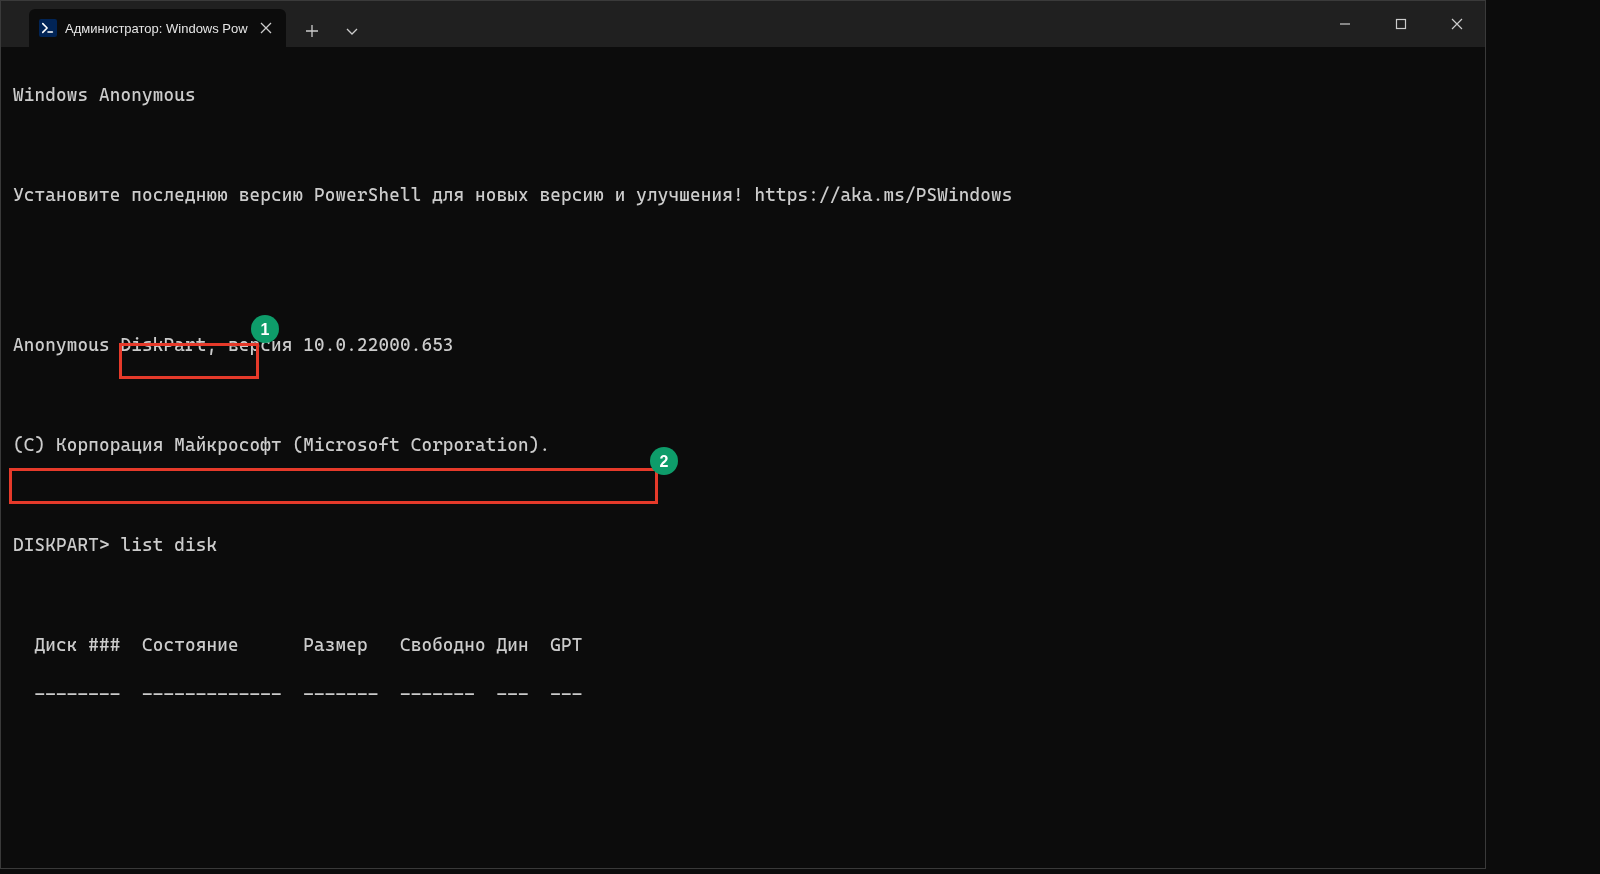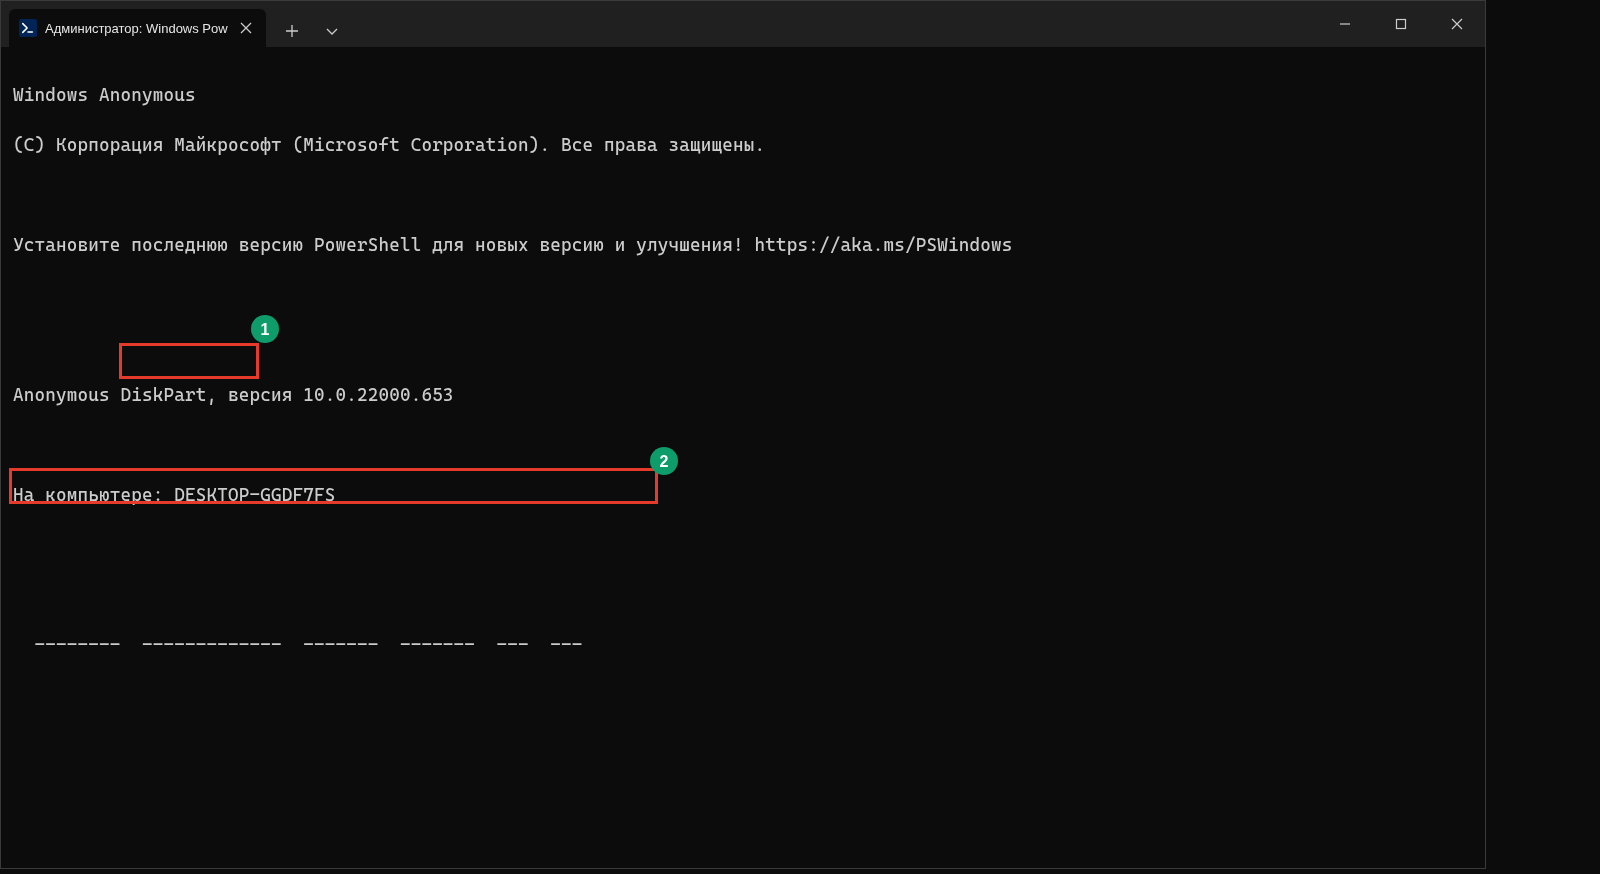--- a/index.html
+++ b/index.html
@@ -1,18 +1,18 @@
 <!DOCTYPE html>
 <html><head>
 <meta charset="utf-8">
 <style>
   * { margin: 0; padding: 0; box-sizing: border-box; }
   html, body { width: 1600px; height: 874px; overflow: hidden; background: #0c0c0c; font-family: Consolas, 'Cascadia Mono', monospace; }
   .window { width: 1486px; height: 869px; background: #0c0c0c; border: 1px solid #3a3a3a; position: relative; }
-  .titlebar { height: 46px; background: #202020; display: flex; align-items: stretch; user-select: none; }
+  .titlebar { height: 46px; background: #202020; display: flex; align-items: stretch; user-select: none; padding-left: 20px; }
   .tab-region { display: flex; align-items: flex-end; padding-left: 8px; padding-top: 4px; }
   .tab { display: flex; align-items: center; gap: 8px; padding: 0 10px; height: 38px; background: #0c0c0c; border-radius: 6px 6px 0 0; min-width: 250px; max-width: 310px; position: relative; }
   .tab-icon { width: 18px; height: 18px; background: #012456; border-radius: 2px; display: flex; align-items: center; justify-content: center; flex-shrink: 0; }
   .tab-icon svg { width: 14px; height: 14px; }
   .tab-title { color: #e6e6e6; font-size: 13px; font-family: 'Segoe UI', sans-serif; white-space: nowrap; overflow: hidden; text-overflow: ellipsis; flex: 1; }
   .tab-close { width: 20px; height: 20px; display: flex; align-items: center; justify-content: center; color: #cccccc; border-radius: 3px; cursor: pointer; }
   .tab-controls { display: flex; align-items: center; gap: 8px; padding-left: 10px; }
   .newtab-btn, .chev-btn { width: 32px; height: 32px; display: flex; align-items: center; justify-content: center; color: #cccccc; border-radius: 4px; cursor: pointer; }
   .win-controls { margin-left: auto; display: flex; }
   .win-btn { width: 56px; height: 46px; display: flex; align-items: center; justify-content: center; color: #cccccc; cursor: pointer; }
@@ -69,30 +69,31 @@
       <div class="win-btn close">
         <svg width="12" height="12" viewBox="0 0 12 12">
             <path d="M1 1 L11 11 M11 1 L1 11" stroke="currentColor" stroke-width="1.2"></path>
           </svg>
       </div>
     </div>
   </div>
 
   <div class="terminal">
 <div>Windows Anonymous</div>
-<div>(C) Корпорация Майкрософт (Microsoft Corporation). Все права защищены.</div>
 <div>&nbsp;</div>
 <div>Установите последнюю версию PowerShell для новых версию и улучшения! https://aka.ms/PSWindows</div>
 <div>&nbsp;</div>
 <div>&nbsp;</div>
 <div>Anonymous DiskPart, версия 10.0.22000.653</div>
 <div>&nbsp;</div>
-<div>На компьютере: DESKTOP-GGDF7FS</div>
+<div>(C) Корпорация Майкрософт (Microsoft Corporation).</div>
 <div>&nbsp;</div>
+<div>DISKPART&gt; list disk</div>
 <div>&nbsp;</div>
+<div>  Диск ###  Состояние      Размер   Свободно Дин  GPT</div>
 <div>  --------  -------------  -------  -------  ---  ---</div>
 
 
 
 
 
     
     <div class="highlight-box" style="left:118px; top:296px; width:140px; height:36px;"></div>
     <div class="badge" style="left:250px; top:268px;">1</div>
 

